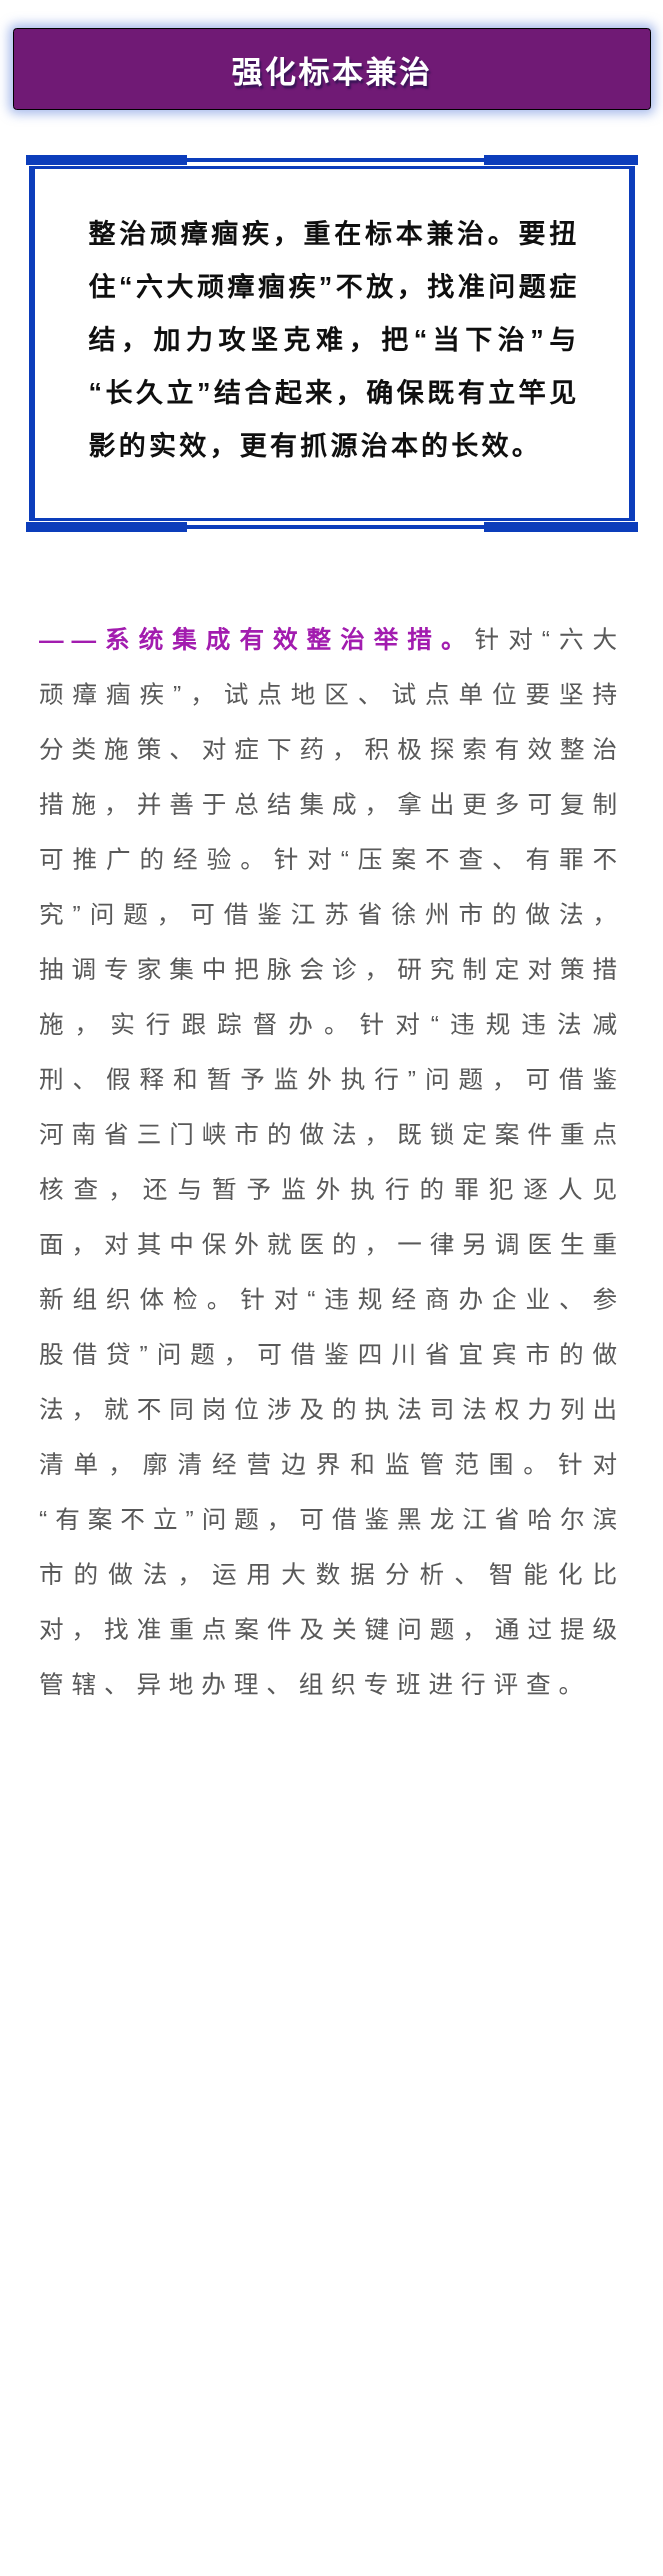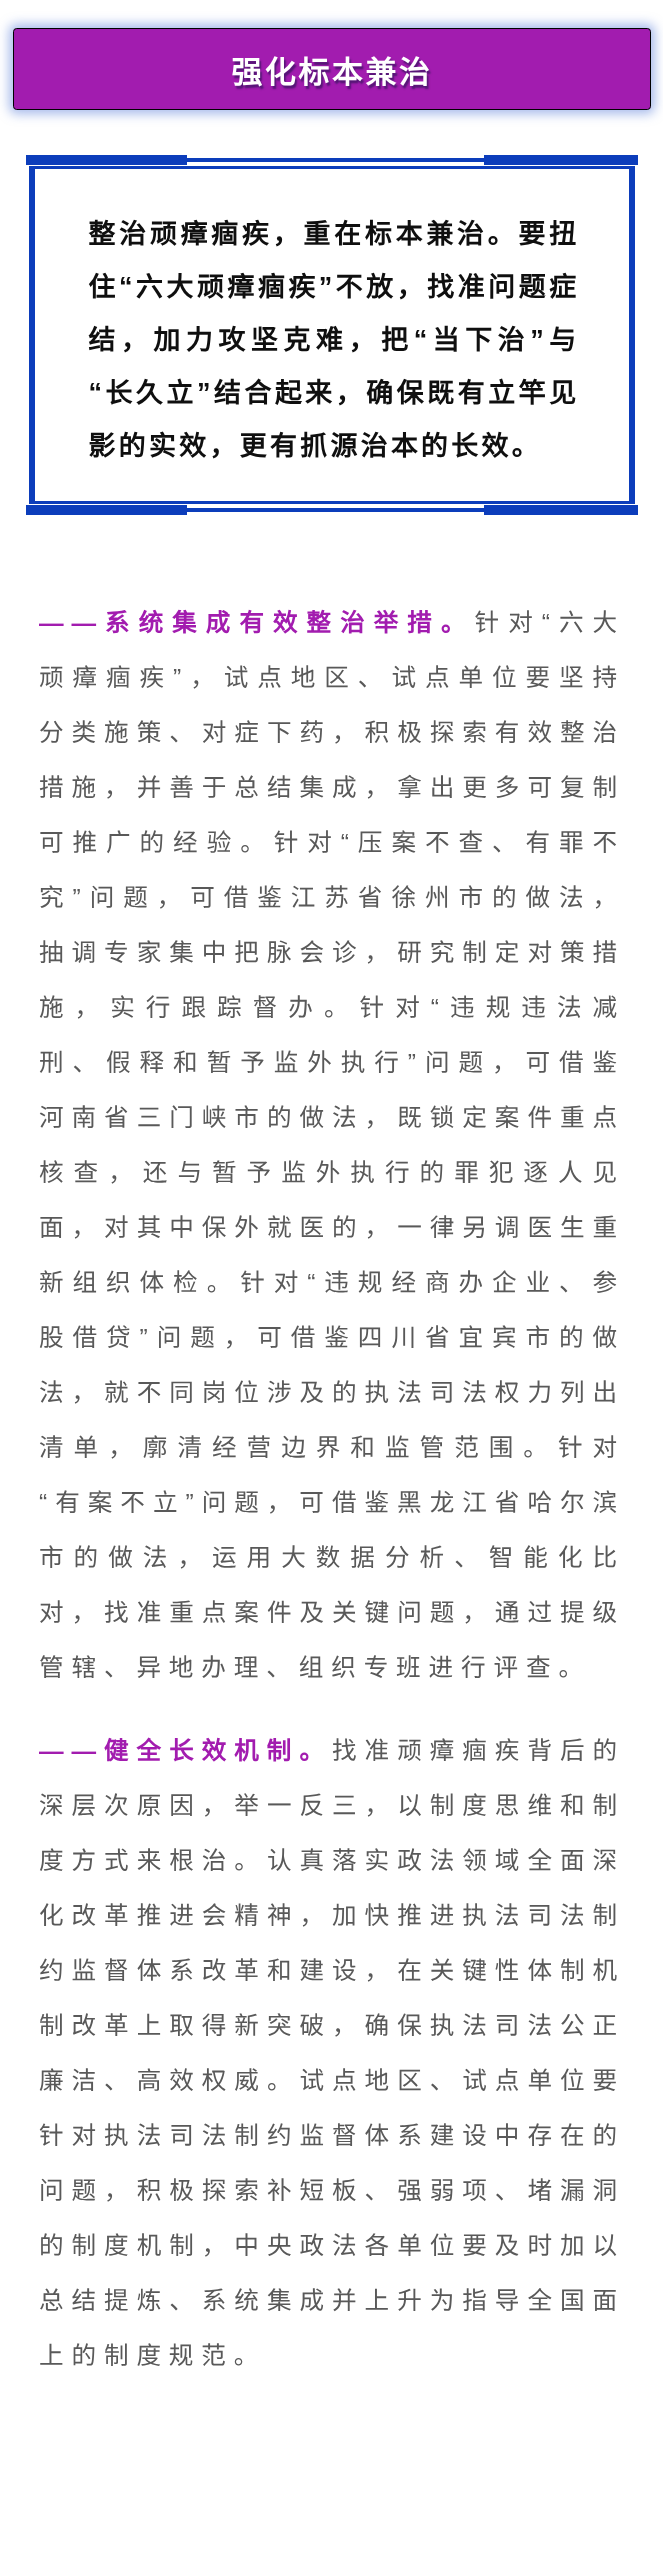--- a/index.html
+++ b/index.html
@@ -12,21 +12,21 @@
     min-height: 2576px;
     font-family: "Liberation Sans", "DejaVu Sans", sans-serif;
     box-sizing: border-box;
   }
   
   .banner {
     margin: 28px auto 0;
     width: 638px;
     height: 82px;
     box-sizing: border-box;
-    background: #a21caf;
+    background: #701a75;
     border: 1.8px solid #000000;
     border-radius: 3.7px;
     box-shadow: 0 0 11px 3.7px rgba(96, 132, 219, 0.55);
     display: flex;
     align-items: center;
     justify-content: center;
   }
   .banner-title {
     color: #ffffff;
     font-size: 31px;
@@ -66,21 +66,21 @@
     width: 154px;
     height: 9.8px;
     background: #0c3dbb;
   }
   .quote-box {
     margin: 1.2px 3.1px;
     border: 3.1px solid #0c3dbb;
     border-left-width: 6.1px;
     border-right-width: 6.1px;
     box-sizing: border-box;
-    padding: 39px 49px 28px 53px;
+    padding: 39px 49px 45px 53px;
   }
   .quote-text {
     color: #0f0f0f;
     font-size: 27px;
     font-weight: bold;
     line-height: 53px;
     letter-spacing: 0.12em;
     text-align: justify;
   }
   
@@ -124,17 +124,14 @@
     <div class="line"></div>
     <div class="bar-left"></div>
     <div class="bar-right"></div>
   </div>
 </div>
 
 <div class="article">
   <p class="para">
     <span class="lead">——系统集成有效整治举措。</span><span>针对“六大顽瘴痼疾”，试点地区、试点单位要坚持分类施策、对症下药，积极探索有效整治措施，并善于总结集成，拿出更多可复制可推广的经验。针对“压案不查、有罪不究”问题，可借鉴江苏省徐州市的做法，抽调专家集中把脉会诊，研究制定对策措施，实行跟踪督办。针对“违规违法减刑、假释和暂予监外执行”问题，可借鉴河南省三门峡市的做法，既锁定案件重点核查，还与暂予监外执行的罪犯逐人见面，对其中保外就医的，一律另调医生重新组织体检。针对“违规经商办企业、参股借贷”问题，可借鉴四川省宜宾市的做法，就不同岗位涉及的执法司法权力列出清单，廓清经营边界和监管范围。针对“有案不立”问题，可借鉴黑龙江省哈尔滨市的做法，运用大数据分析、智能化比对，找准重点案件及关键问题，通过提级管辖、异地办理、组织专班进行评查。</span>
   </p>
-  <p class="para">
-    <span class="lead">——健全长效机制。</span><span>找准顽瘴痼疾背后的深层次原因，举一反三，以制度思维和制度方式来根治。认真落实政法领域全面深化改革推进会精神，加快推进执法司法制约监督体系改革和建设，在关键性体制机制改革上取得新突破，确保执法司法公正廉洁、高效权威。试点地区、试点单位要针对执法司法制约监督体系建设中存在的问题，积极探索补短板、强弱项、堵漏洞的制度机制，中央政法各单位要及时加以总结提炼、系统集成并上升为指导全国面上的制度规范。</span>
-  </p>
 </div>
 
 
 </body></html>

